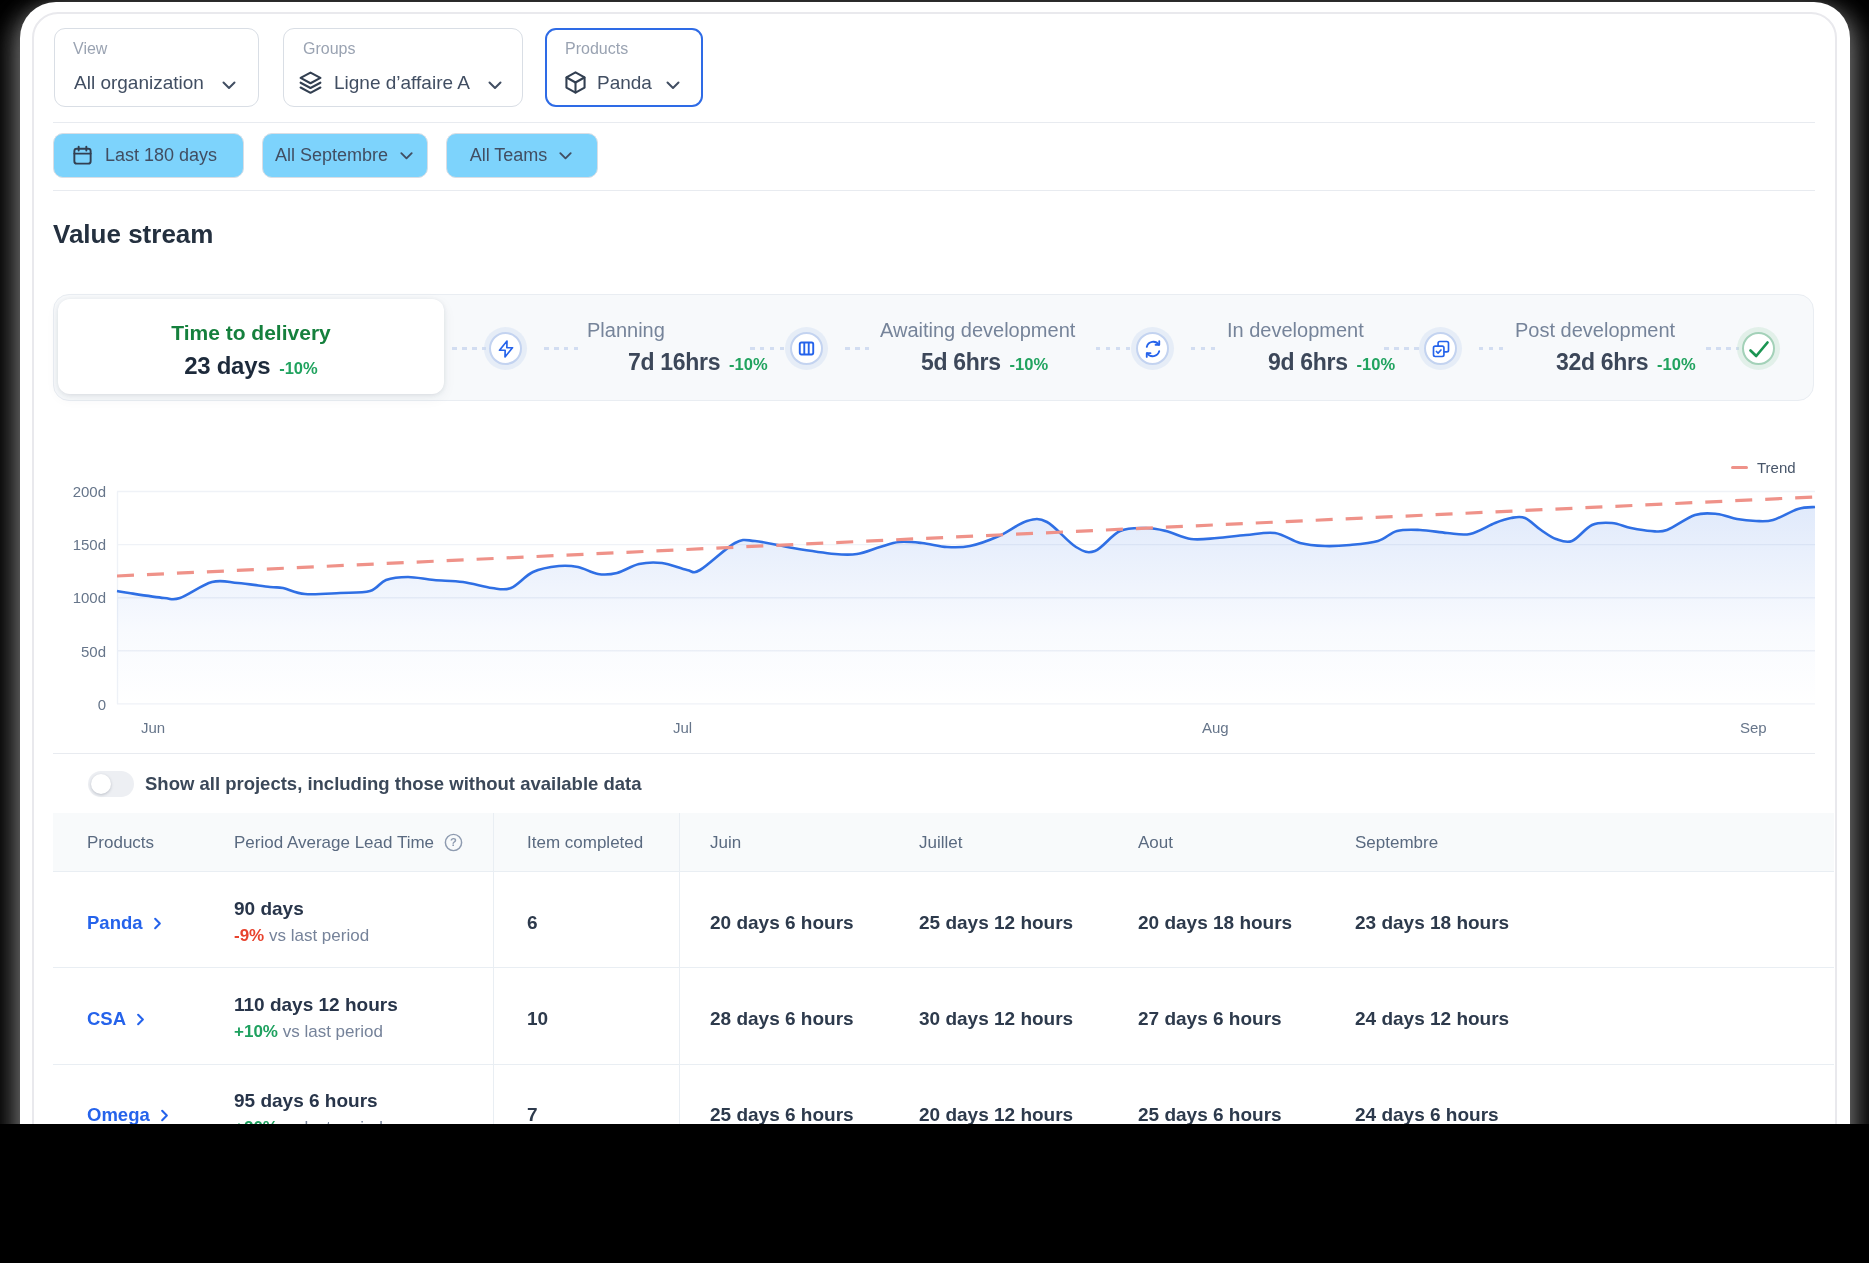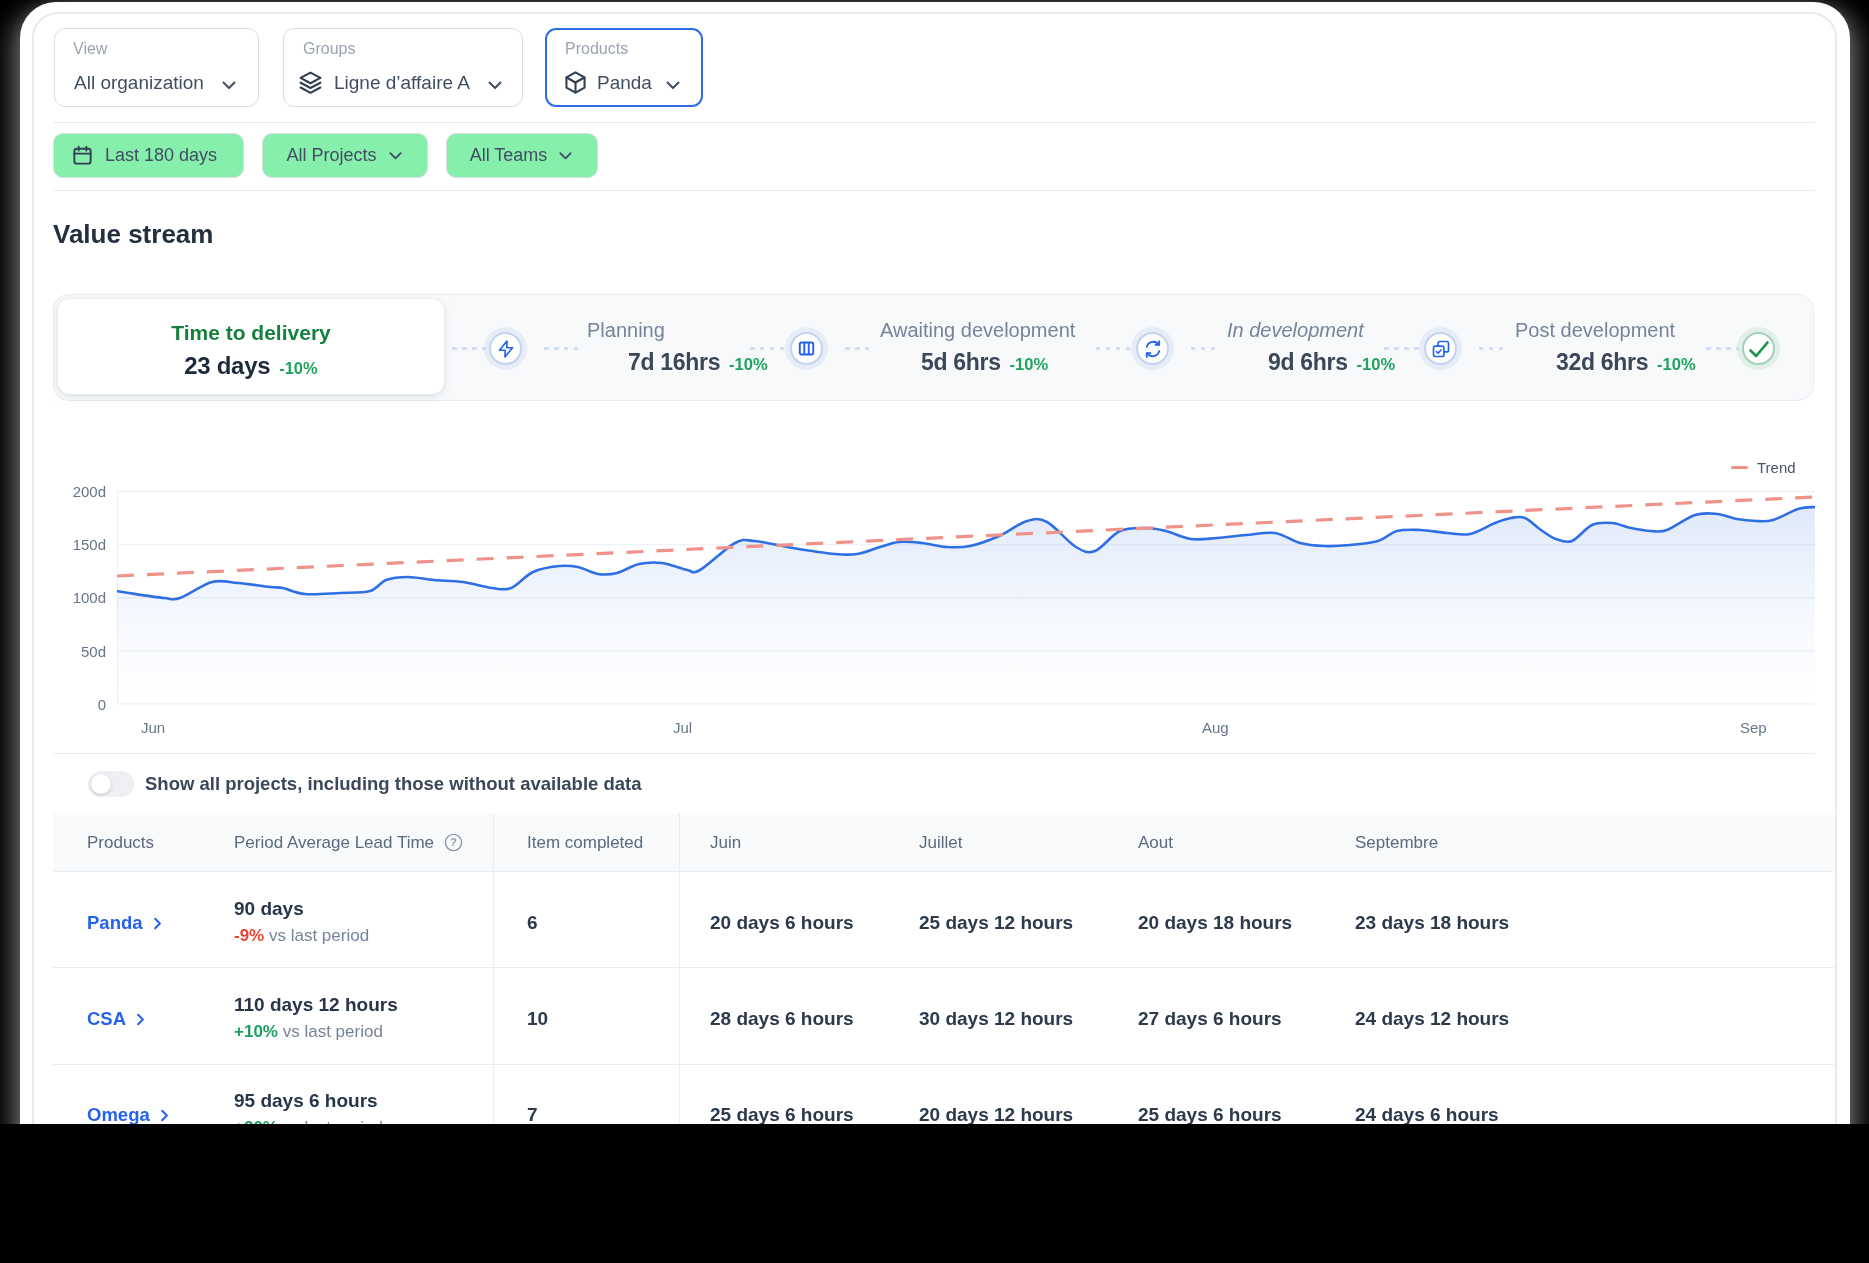--- a/index.html
+++ b/index.html
@@ -5,21 +5,21 @@
   * { margin:0; padding:0; box-sizing:border-box; }
   html,body { width:1869px; height:1263px; background:#000; font-family:"Liberation Sans", sans-serif; }
   .page { position:relative; width:1869px; height:1124px; background:#000; overflow:hidden; }
   .card { position:absolute; left:20px; top:2px; width:1830px; height:1223px; background:#fff; border-radius:36px; box-shadow:0 10px 24px rgba(175,175,175,0.55), 12px 4px 22px rgba(140,140,140,0.35), -12px 4px 22px rgba(140,140,140,0.35); }
   .panel { position:absolute; left:32px; top:12px; width:1805px; height:1199px; background:#fff; border:2px solid #e9e9ed; border-radius:26px; }
   .abs { position:absolute; }
   .fbox { position:absolute; border:1.5px solid #d9dee5; border-radius:11px; background:#fff; }
   .flabel { position:absolute; font-size:16px; color:#9aa3b2; }
   .fval { position:absolute; font-size:19px; font-weight:400; color:#414e62; white-space:nowrap; }
   .sep { position:absolute; left:53px; width:1762px; height:1px; background:#e8ebf0; }
-  .btn2 { position:absolute; top:133px; height:45px; border:1.5px solid #d9dee5; border-radius:10px; background:#86efac; display:flex; align-items:center; }
+  .btn2 { position:absolute; top:133px; height:45px; border:1.5px solid #d9dee5; border-radius:10px; background:#7dd3fc; display:flex; align-items:center; }
   .btn2 span { font-size:18px; font-weight:500; color:#414e62; white-space:nowrap; }
   .h1 { position:absolute; left:53px; top:219px; font-size:26px; font-weight:700; color:#24303f; }
   .stagebar { position:absolute; left:53px; top:294px; width:1761px; height:107px; background:#f7f9fb; border:1px solid #e9edf2; border-radius:16px; }
   .stagecard { position:absolute; left:4px; top:4px; width:386px; height:95px; background:#fff; border-radius:12px; box-shadow:0 1px 4px rgba(30,45,70,0.10), 0 4px 14px rgba(30,45,70,0.06); }
   .stlabel { font-size:20px; color:#76849a; white-space:nowrap; }
   .stval { font-size:23px; font-weight:700; color:#3c4759; letter-spacing:-0.3px; white-space:nowrap;margin-left:41px; }
   .stpct { font-size:16.5px; font-weight:600; color:#21a35f; white-space:nowrap; }
   .icirc { position:absolute; width:33px; height:33px; border-radius:50%; background:#fff; border:2px solid #c3d3f0; box-shadow:0 0 0 5px rgba(203,219,242,0.38); display:flex; align-items:center; justify-content:center; }
   .dash { position:absolute; height:3px; background:repeating-linear-gradient(90deg, #d2ddf1 0px, #d2ddf1 4.5px, rgba(0,0,0,0) 4.5px, rgba(0,0,0,0) 10px); }
   .ylab { position:absolute; font-size:15px; color:#66758a; text-align:right; width:60px; }
@@ -80,21 +80,21 @@
   <div class="btn2" style="left:53px; width:191px;">
     <svg style="margin-left:17px;" width="23" height="23" viewBox="0 0 24 24" fill="none" stroke="#323f51" stroke-width="2" stroke-linecap="round" stroke-linejoin="round">
         <rect x="3.5" y="5" width="17" height="15.5" rx="2.5"></rect>
         <path d="M3.5 10 H20.5"></path>
         <path d="M8 2.8 V6.8"></path>
         <path d="M16 2.8 V6.8"></path>
       </svg>
     <span style="margin-left:11px;">Last 180 days</span>
   </div>
   <div class="btn2" style="left:262px; width:166px; justify-content:center; gap:10px;">
-    <span>All Projects</span>
+    <span>All Septembre</span>
     <svg width="17" height="17" viewBox="0 0 18 18" fill="none">
         <path d="M3.5 6.5 L9 12 L14.5 6.5" stroke="#414e62" stroke-width="2" stroke-linecap="round" stroke-linejoin="round"></path>
       </svg>
   </div>
   <div class="btn2" style="left:446px; width:152px; justify-content:center; gap:10px;">
     <span>All Teams</span>
     <svg width="17" height="17" viewBox="0 0 18 18" fill="none">
         <path d="M3.5 6.5 L9 12 L14.5 6.5" stroke="#414e62" stroke-width="2" stroke-linecap="round" stroke-linejoin="round"></path>
       </svg>
   </div>
@@ -150,21 +150,21 @@
   <div class="icirc" style="left:1742px; top:332px; border-color:#a3d1b8; box-shadow:0 0 0 5px rgba(186,224,201,0.35);">
     <svg width="24" height="24" viewBox="0 0 24 24" fill="none" stroke="#1b9552" stroke-width="2.7" stroke-linecap="round" stroke-linejoin="round">
         <path d="M3.5 13.5 L9.2 19 L20.5 5.5"></path>
       </svg>
   </div>
 
   <div class="abs stlabel" style="left:587px; top:319px;">Planning</div>
   <div class="abs" style="left:587px; top:349px;"><span class="stval">7d 16hrs</span>&nbsp;&nbsp;<span class="stpct">-10%</span></div>
   <div class="abs stlabel" style="left:880px; top:319px;">Awaiting development</div>
   <div class="abs" style="left:880px; top:349px;"><span class="stval">5d 6hrs</span>&nbsp;&nbsp;<span class="stpct">-10%</span></div>
-  <div class="abs stlabel" style="left:1227px; top:319px;font-style:italic;">In development</div>
+  <div class="abs stlabel" style="left:1227px; top:319px;">In development</div>
   <div class="abs" style="left:1227px; top:349px;"><span class="stval">9d 6hrs</span>&nbsp;&nbsp;<span class="stpct">-10%</span></div>
   <div class="abs stlabel" style="left:1515px; top:319px;">Post development</div>
   <div class="abs" style="left:1515px; top:349px;"><span class="stval">32d 6hrs</span>&nbsp;&nbsp;<span class="stpct">-10%</span></div>
 
   <div class="abs" style="left:1731px; top:466px; width:17px; height:3px; background:#ef9289; border-radius:2px;"></div>
   <div class="abs" style="left:1757px; top:459px; font-size:15px; color:#475569;">Trend</div>
 
   <div class="ylab" style="left:46px; top:483px;">200d</div>
   <div class="ylab" style="left:46px; top:536px;">150d</div>
   <div class="ylab" style="left:46px; top:589px;">100d</div>

